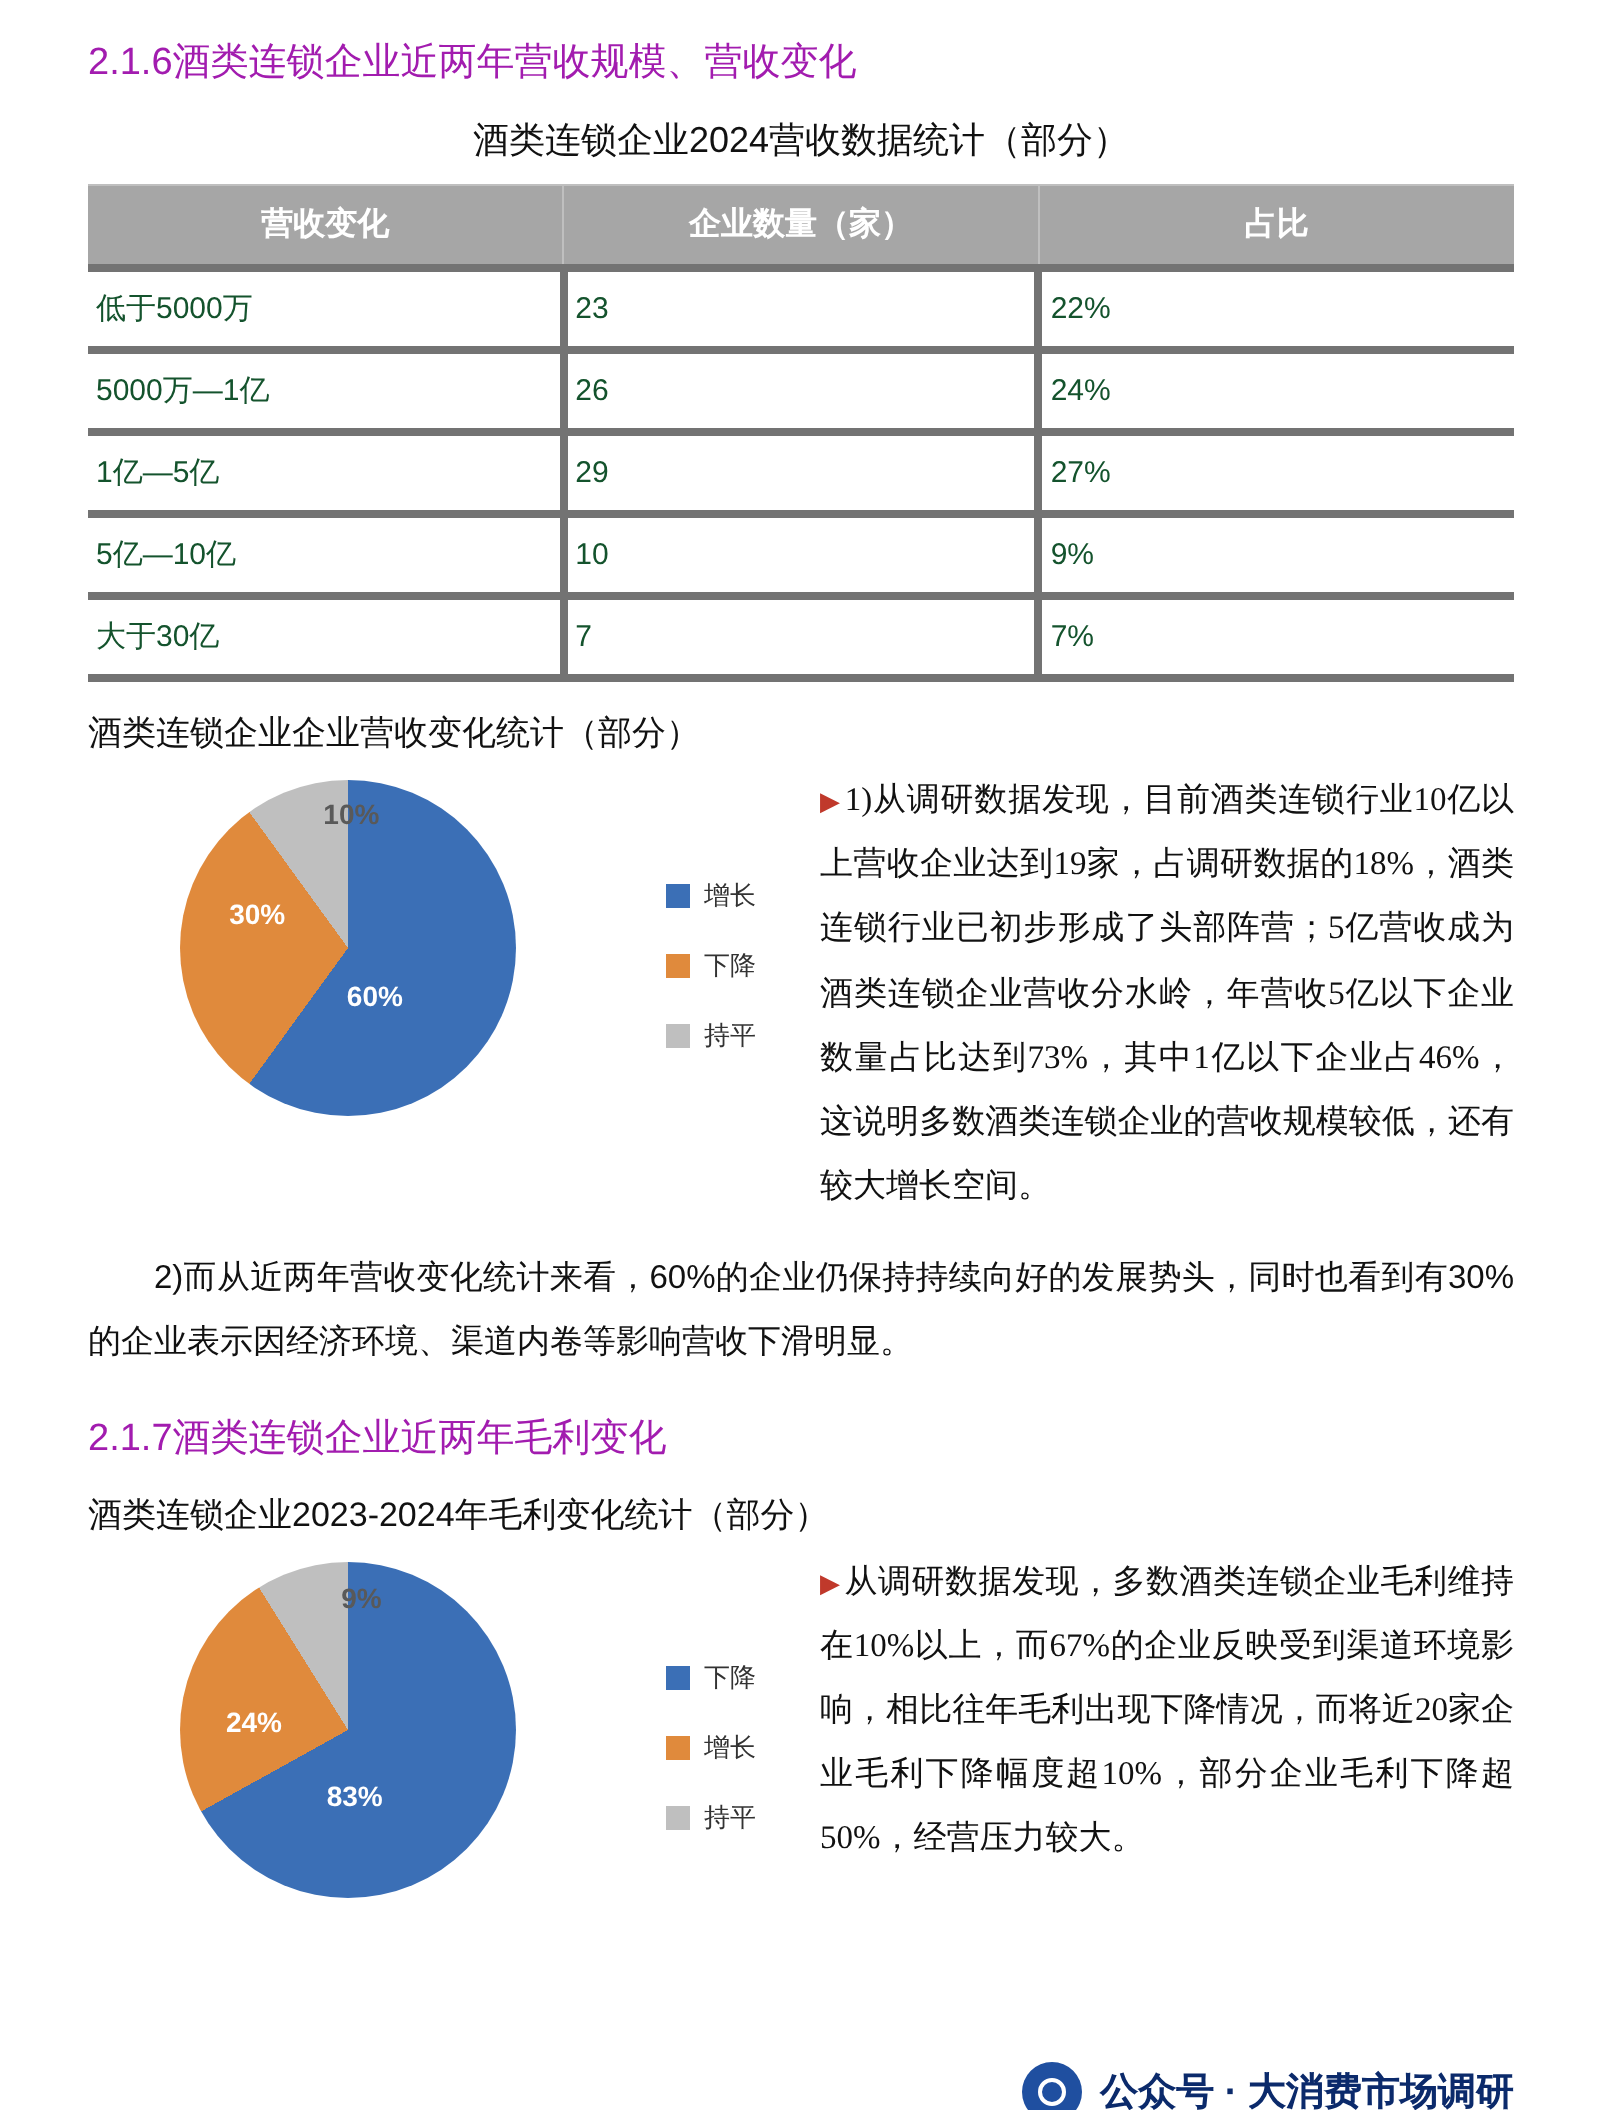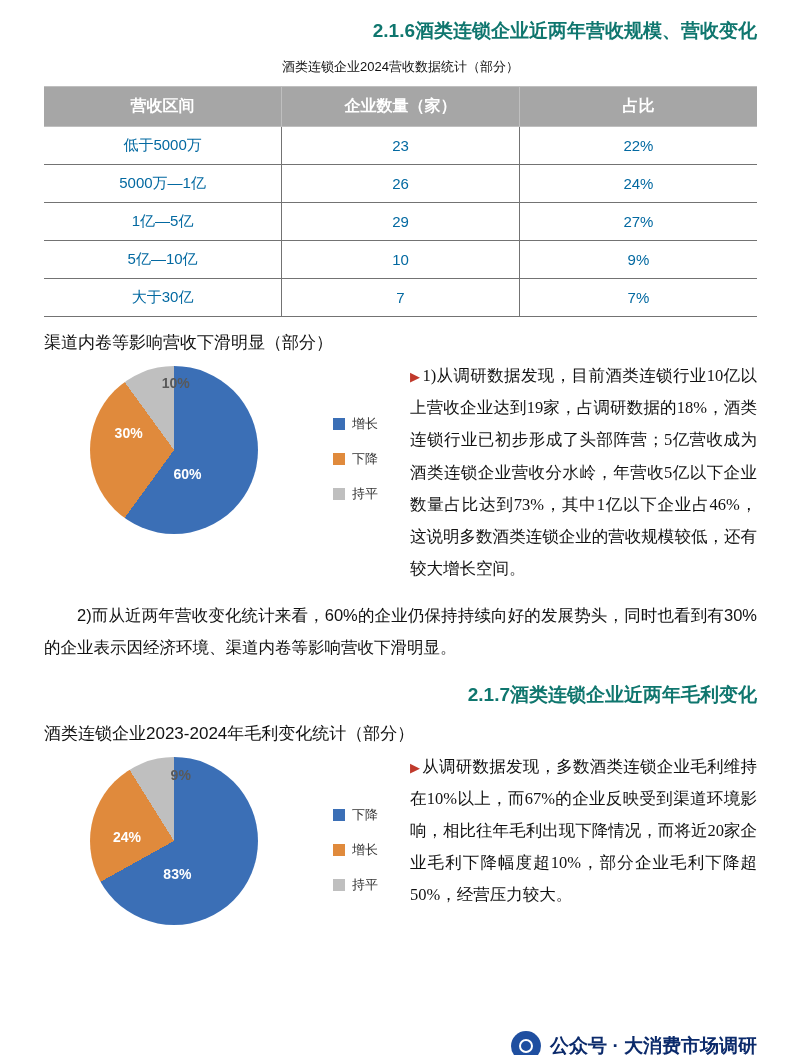--- a/index.html
+++ b/index.html
@@ -17,52 +17,50 @@
   }
   .page {
     position: relative;
     width: 801px;
     height: 1055px;
     box-sizing: border-box;
     padding: 0 44px;
   }
   h2.section-title {
     font-size: 19px;
-    font-weight: bold;
+    font-weight: normal;
     margin: 18px 0 14px 0;
     letter-spacing: 0px;
-    color: #0f766e;
-    text-align: right;
+    color: #a21caf;
   }
   .table-caption {
     text-align: center;
-    font-size: 13px;
+    font-size: 18px;
     margin: 0 0 10px 0;
     color: #111;
   }
   table.data-table {
     width: 100%;
     border-collapse: collapse;
     table-layout: fixed;
   }
   table.data-table th {
     background: #a6a6a6;
     color: #ffffff;
     font-size: 16px;
     font-weight: bold;
     text-align: center;
     padding: 9px 4px;
     border: 1px solid #bfbfbf;
   }
   table.data-table td {
     font-size: 15px;
-    text-align: center;
     padding: 9px 4px;
-    border: 1px solid #737373;
-    color: #0369a1;
+    border: 4px solid #737373;
+    color: #14532d;
   }
   table.data-table tr td:first-child {
     border-left: none;
   }
   table.data-table tr td:last-child {
     border-right: none;
   }
   table.data-table tr th:first-child {
     border-left: none;
   }
@@ -191,21 +189,21 @@
 
 <div class="page">
 
   <h2 class="section-title">2.1.6酒类连锁企业近两年营收规模、营收变化</h2>
 
   <div class="table-caption">酒类连锁企业2024营收数据统计（部分）</div>
 
   <table class="data-table">
     <thead>
       <tr>
-        <th>营收区间</th>
+        <th>营收变化</th>
         <th>企业数量（家）</th>
         <th>占比</th>
       </tr>
     </thead>
     <tbody>
       <tr>
         <td>低于5000万</td>
         <td>23</td>
         <td>22%</td>
       </tr>
@@ -225,21 +223,21 @@
         <td>9%</td>
       </tr>
       <tr>
         <td>大于30亿</td>
         <td>7</td>
         <td>7%</td>
       </tr>
     </tbody>
   </table>
 
-  <div class="chart-caption">渠道内卷等影响营收下滑明显（部分）</div>
+  <div class="chart-caption">酒类连锁企业企业营收变化统计（部分）</div>
 
   <div class="chart-block">
     <div class="pie-area">
       <div class="pie-wrap">
         <div class="pie" style="background: conic-gradient(#3b6fb6 0deg 216deg, #e08a3c 216deg 324deg, #bfbfbf 324deg 360deg);"></div>
         <span class="pie-label" style="left:58%; top:64%;">60%</span>
         <span class="pie-label" style="left:23%; top:40%;">30%</span>
         <span class="pie-label dark" style="left:51%; top:10%;">10%</span>
       </div>
       <div class="legend">

